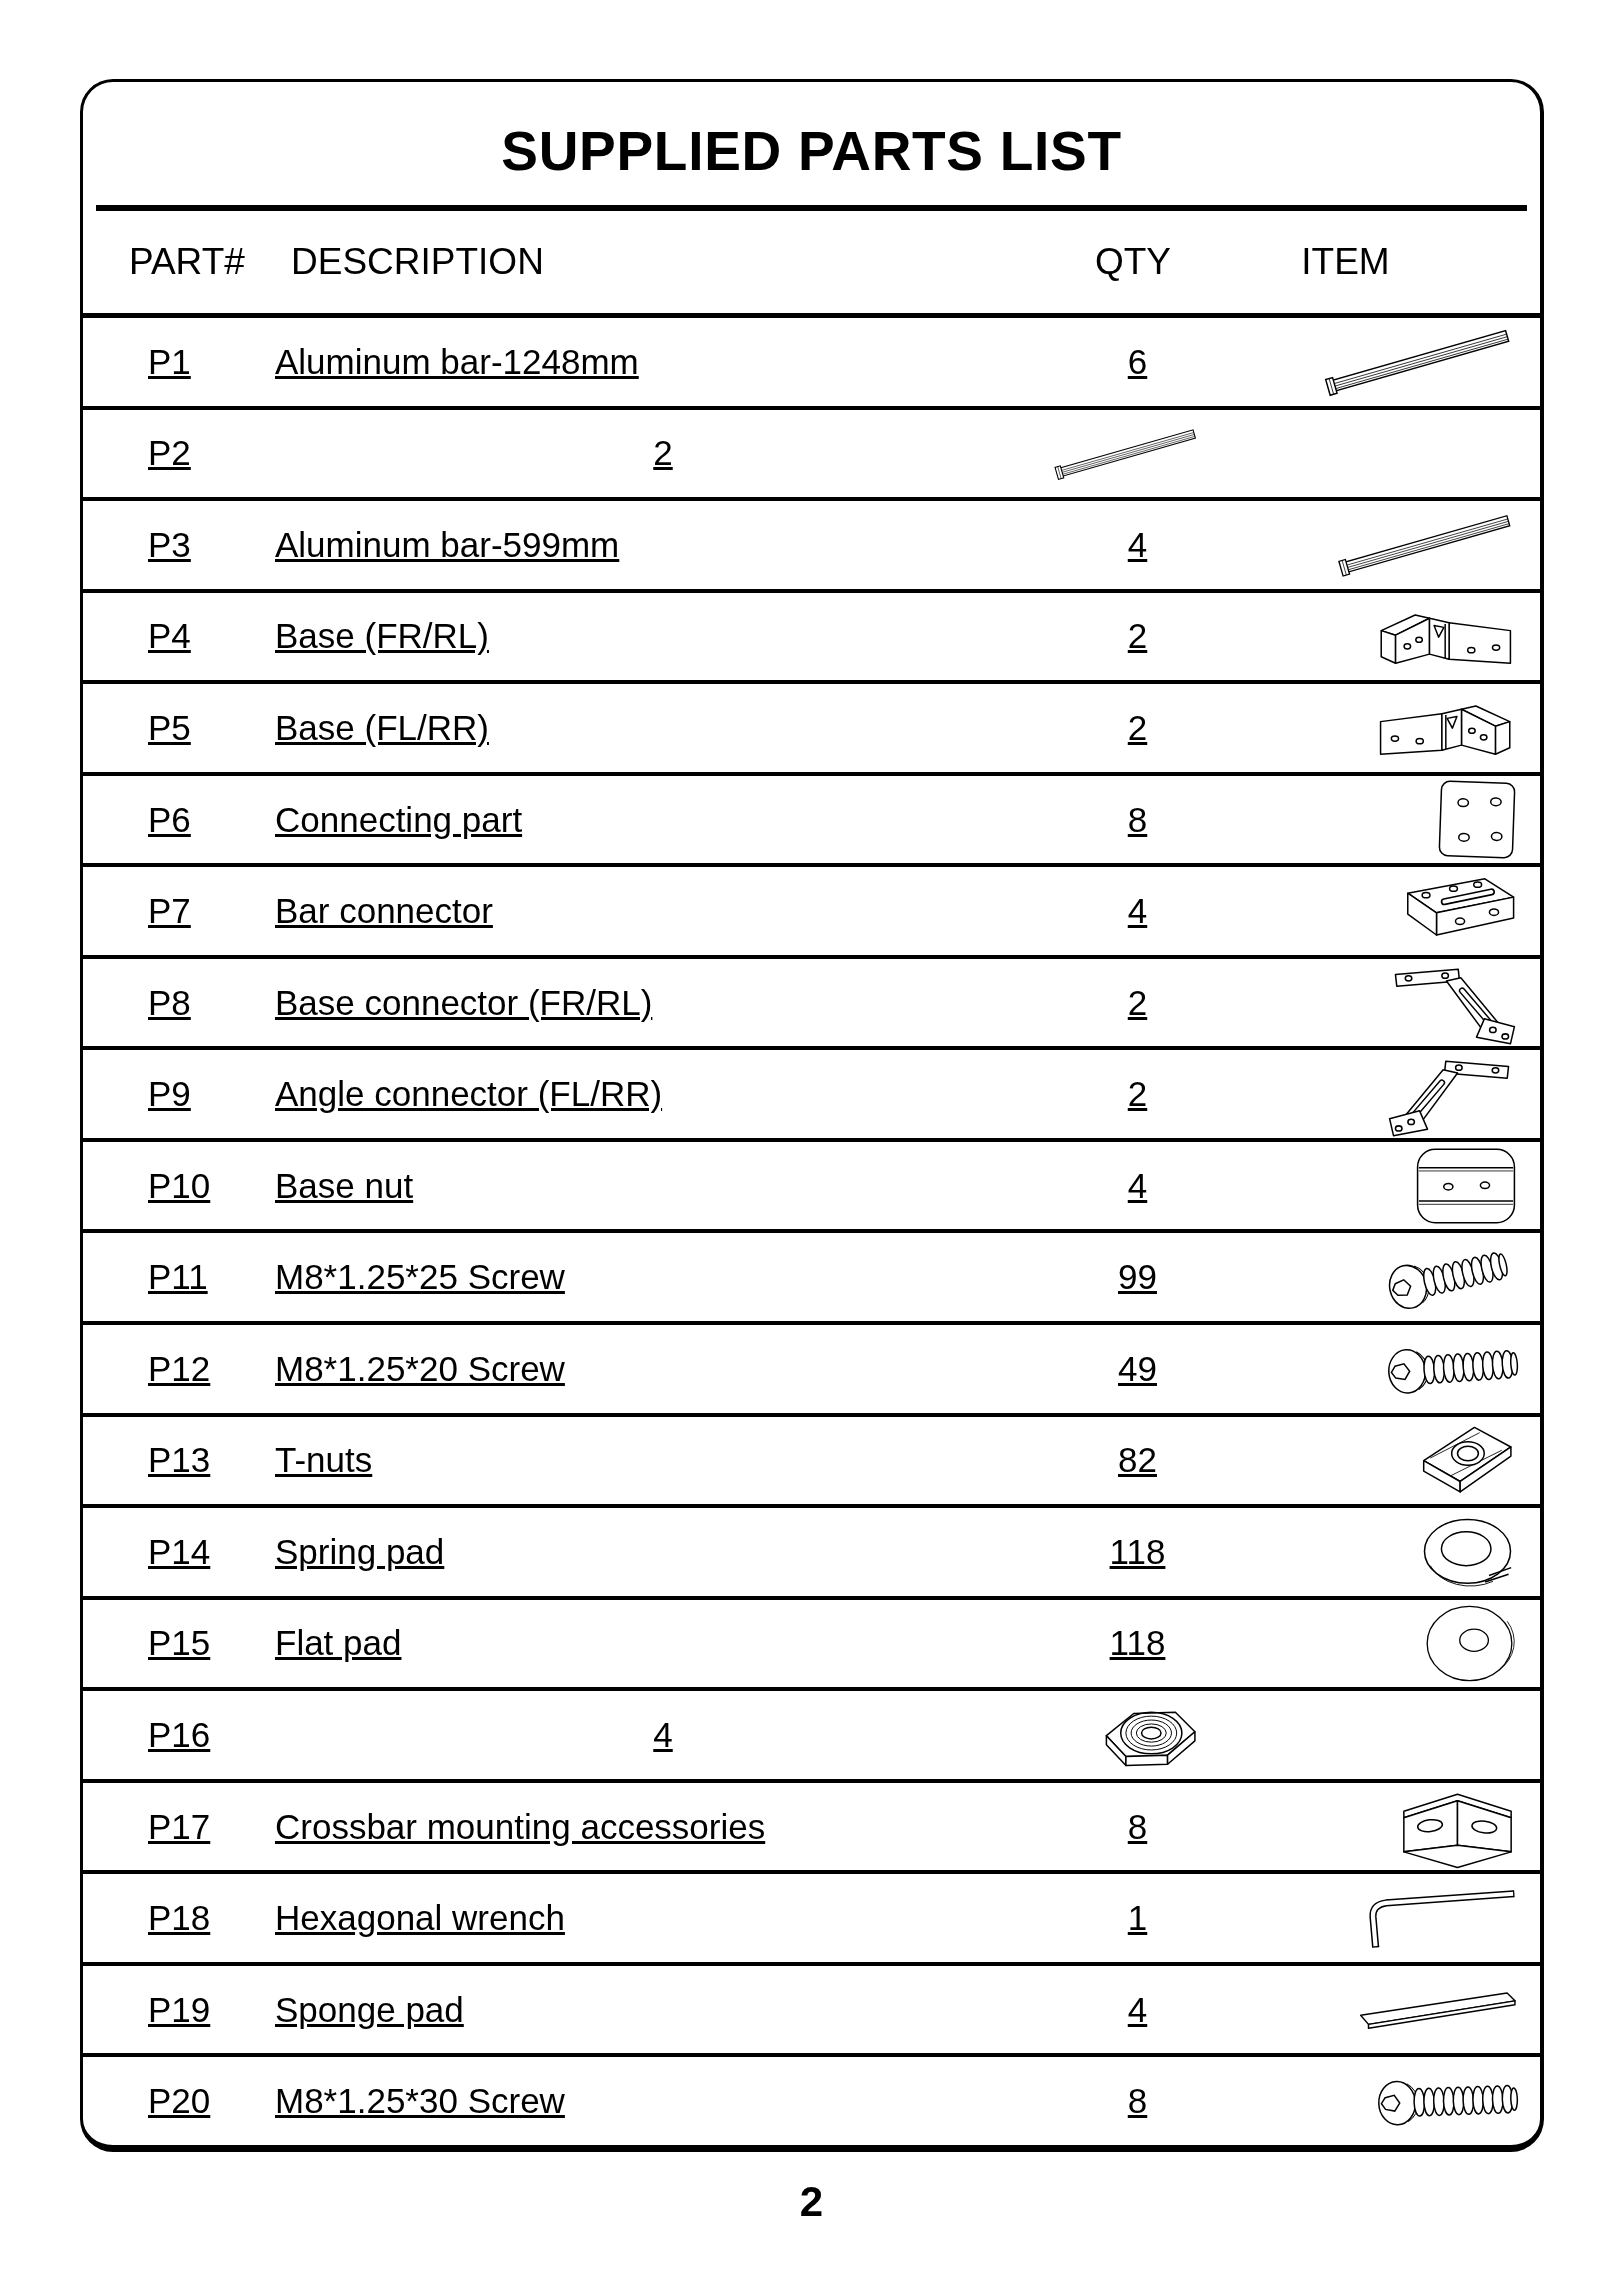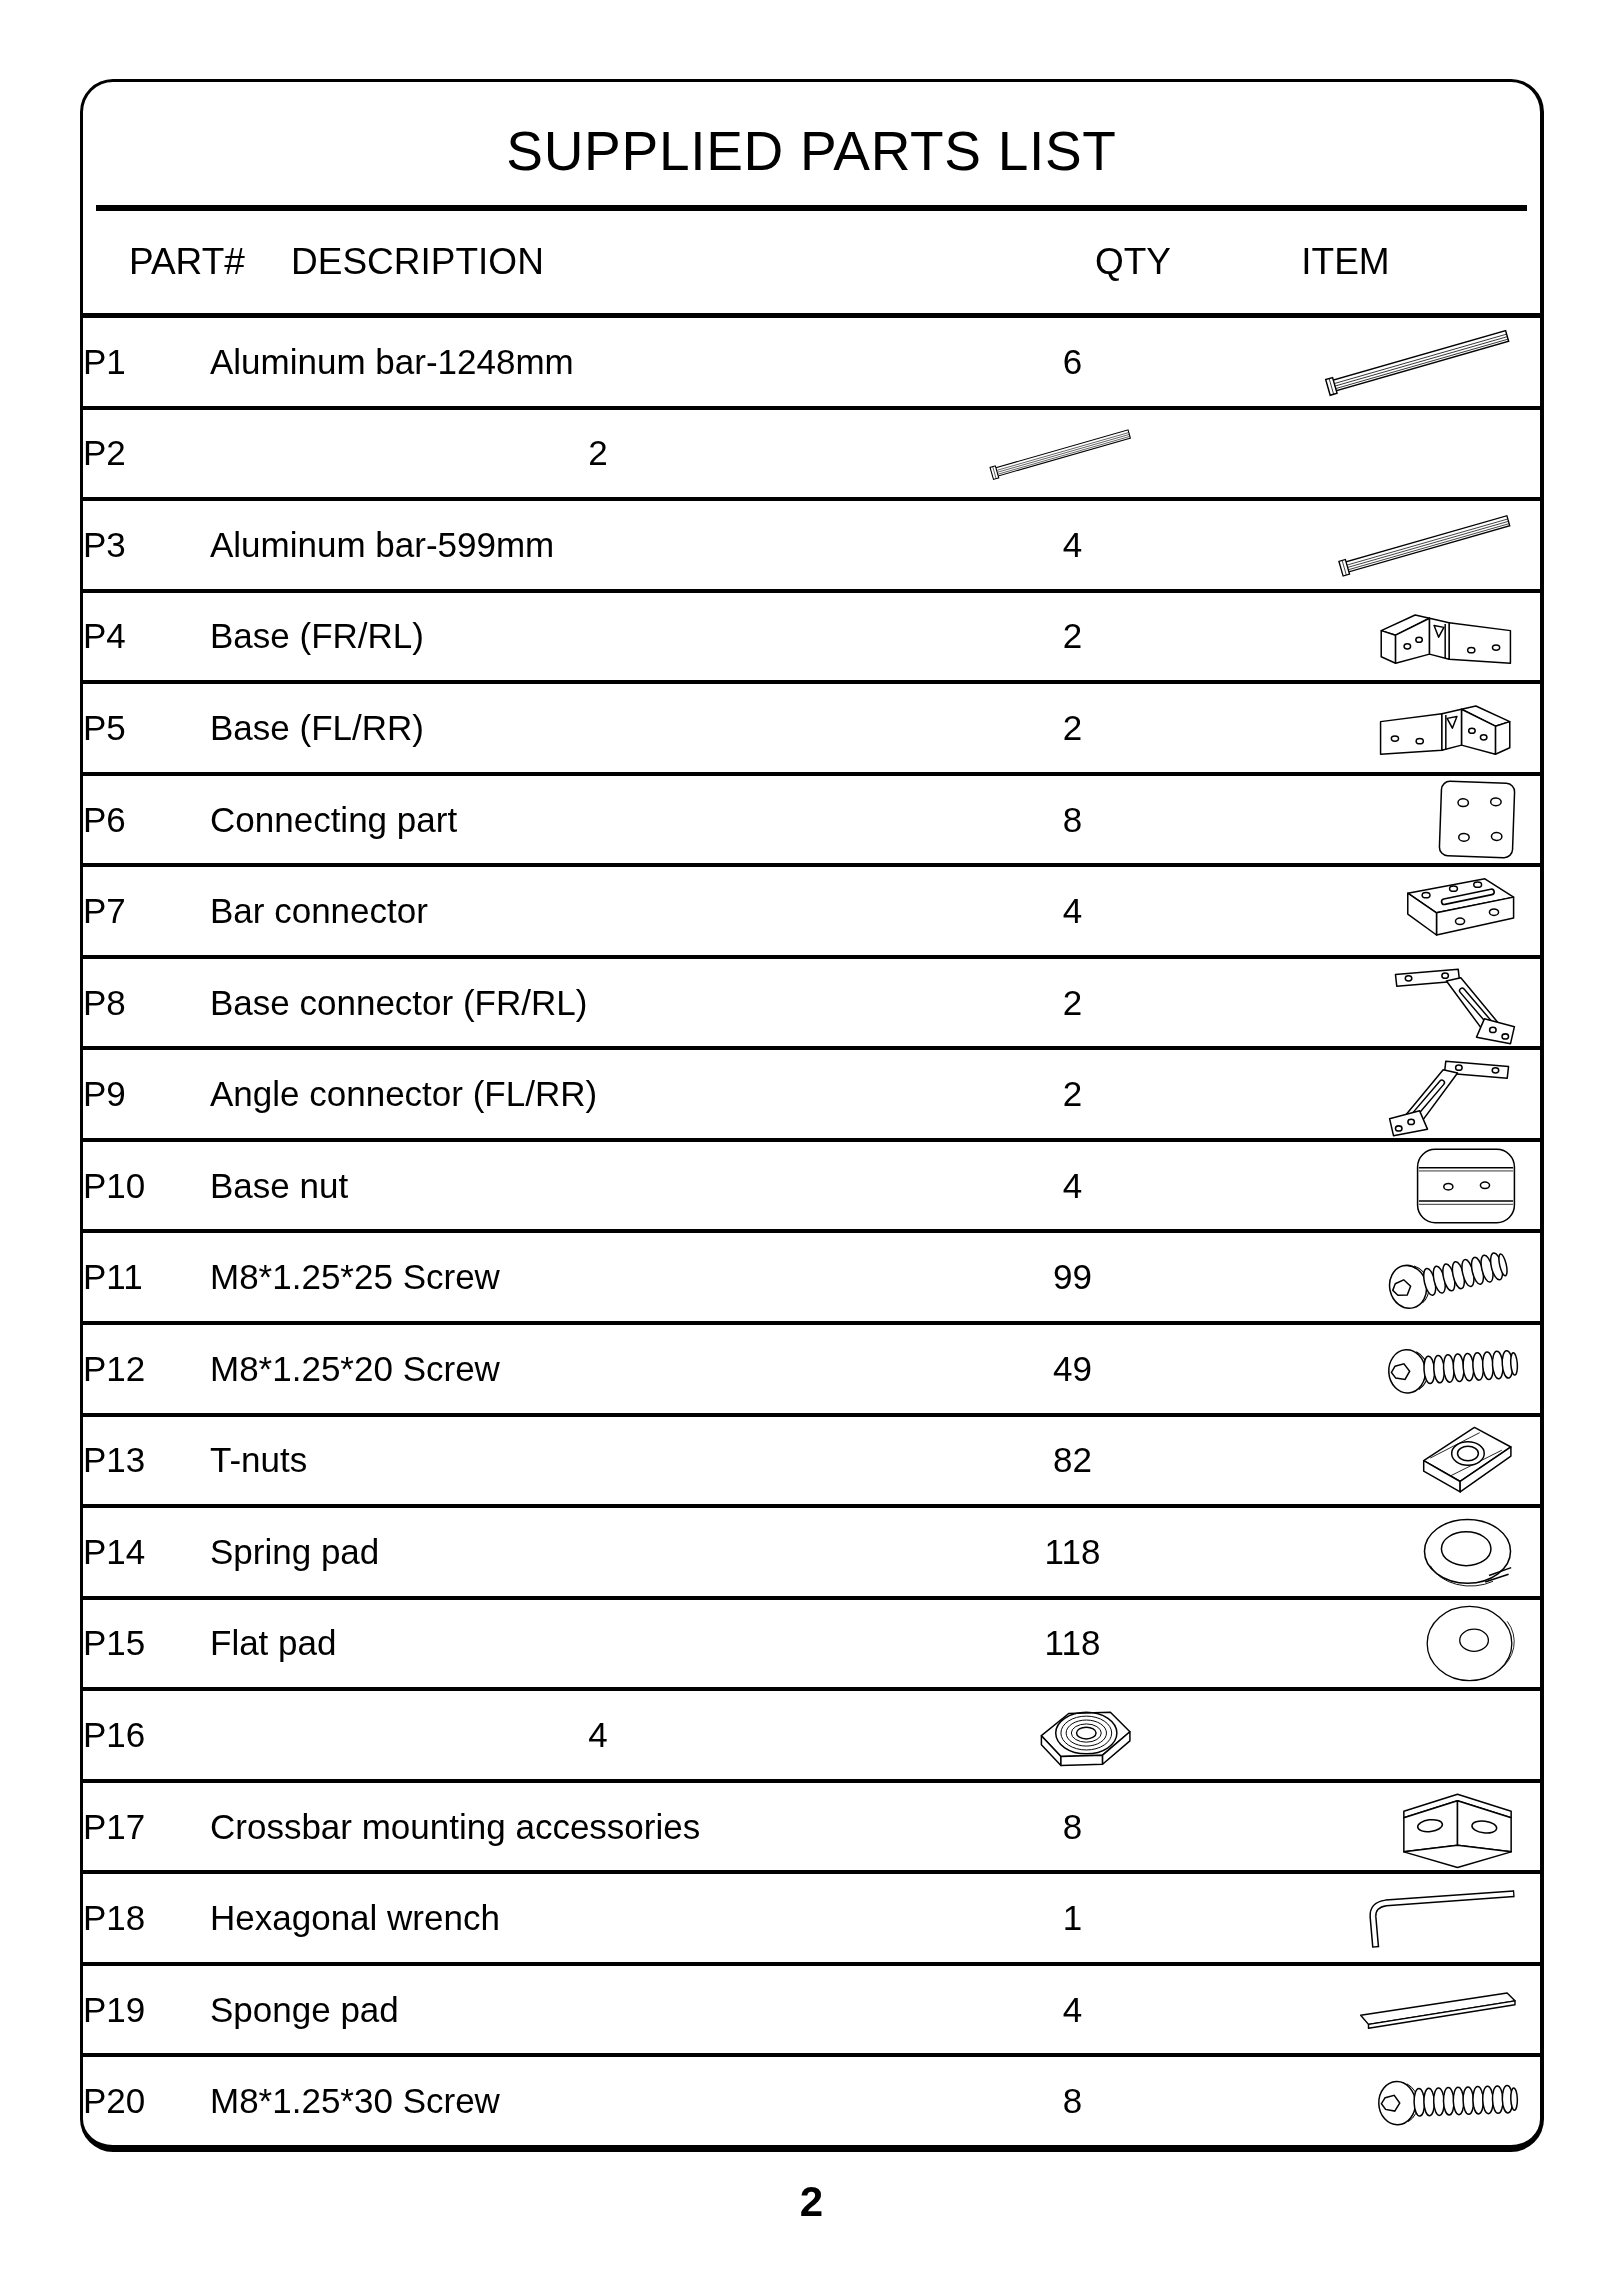--- a/index.html
+++ b/index.html
@@ -7,33 +7,35 @@
     position:relative;width:1623px;height:2295px;background:#ffffff;
     font-family:"Liberation Sans", sans-serif;color:#000;overflow:hidden;
   }
   .frame{
     position:absolute;left:80px;top:79px;width:1464px;height:2073px;
     box-sizing:border-box;border:3.3px solid #000;border-right-width:4.6px;
     border-bottom-width:7.9px;border-radius:33px;
   }
   .title{
     position:absolute;left:0;right:0;top:37px;margin:0;text-align:center;
-    font-size:55px;font-weight:normal;letter-spacing:0.7px;
+    font-size:55px;font-weight:bold;letter-spacing:0.7px;
   }
   .rule-title{position:absolute;left:13px;right:13px;top:123px;height:5.9px;background:#000;}
   .header{position:absolute;left:0;right:0;top:129px;height:102px;border-bottom:5.2px solid #000;}
   .header span{position:absolute;top:30px;font-size:37px;white-space:nowrap;}
   .h-part{left:46px;}
   .h-desc{left:208px;}
   .h-qty{left:1001px;width:98px;text-align:center;}
   .h-item{left:1210px;width:105px;text-align:center;}
   .tbody{position:absolute;left:0;right:0;top:236px;bottom:0;display:flex;flex-direction:column;}
   .row{
     flex:1;display:grid;grid-template-columns:127px 776px 173px 1fr;
     align-items:center;border-bottom:4.6px solid #000;box-sizing:border-box;
+    padding-left:65px;
+    text-decoration:underline;
   }
   .row:last-child{border-bottom:none;}
   .cell{font-size:35px;white-space:nowrap;}
   .cell-qty{text-align:center;}
   .cell-icon{display:flex;justify-content:flex-end;align-items:center;padding-right:21px;}
   .cell-icon svg{display:block;}
   .footer{
     position:absolute;left:0;right:0;top:2178px;text-align:center;
     font-size:42px;font-weight:bold;
   }

